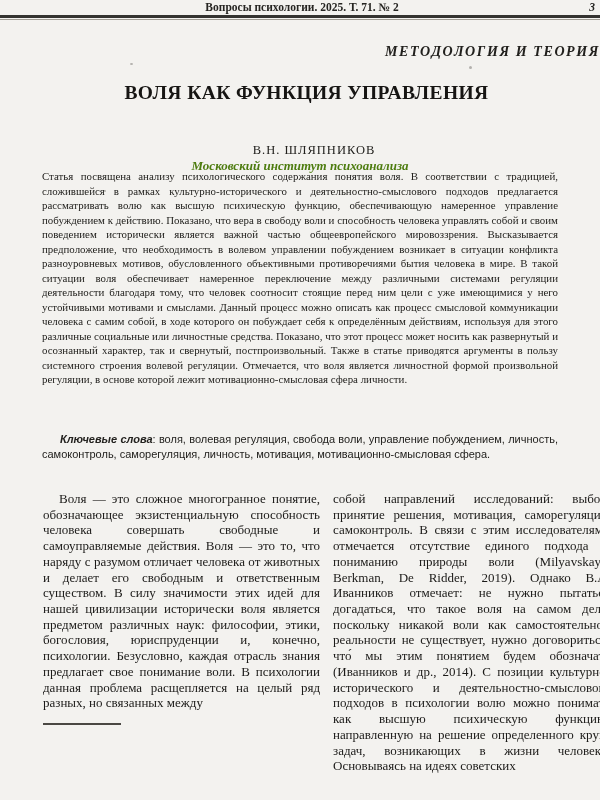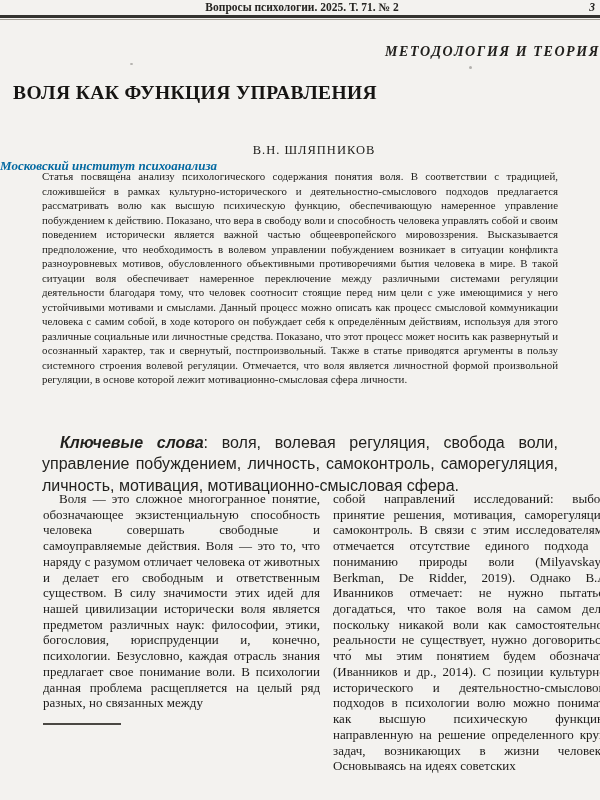--- a/index.html
+++ b/index.html
@@ -31,50 +31,51 @@
   .head-rule .thin  { height: 1px; background: #a19d94; margin-top: 1px; }
   .section-heading {
     position: absolute; top: 44px; left: 0; right: 0;
     text-align: right;
     font-weight: bold; font-style: italic;
     font-size: 14px; letter-spacing: 1.6px;
     color: #21201d;
   }
   .article-title {
     position: absolute; top: 80px; left: 13px; right: 0;
+    text-align: center;
     font-weight: bold;
     font-size: 19.5px; line-height: 1.32;
     letter-spacing: 0.4px;
     color: #161513;
   }
   .author {
     position: absolute; top: 143px; left: 0; right: 0;
     text-align: center;
     font-size: 12.5px; letter-spacing: 1px;
     color: #21201d;
     padding-left: 28px;
   }
   .affiliation {
     position: absolute; top: 158px; left: 0; right: 0;
-    text-align: left;
+    text-align: center;
     font-weight: bold; font-style: italic;
     font-size: 13px;
-    color: #0369a1;
+    color: #4d7c0f;
   }
   .abstract {
     position: absolute; top: 169px; left: 42px; width: 516px;
     font-family: Liberation Serif, serif;
     font-size: 10.9px; line-height: 1.33;
     text-align: justify;
     color: #23221f;
   }
   .keywords {
     position: absolute; top: 432px; left: 42px; width: 516px;
     font-family: "Liberation Sans", sans-serif;
-    font-size: 16px; line-height: 1.33;
+    font-size: 11px; line-height: 1.33;
     text-align: justify;
     text-indent: 18px;
     color: #23221f;
   }
   .keywords .kw-label { font-weight: bold; font-style: italic; }
   .columns {
     position: absolute; top: 491px; left: 18px; width: 567px;
     display: flex; gap: 13px; margin-left: 25px;
   }
   .col {

